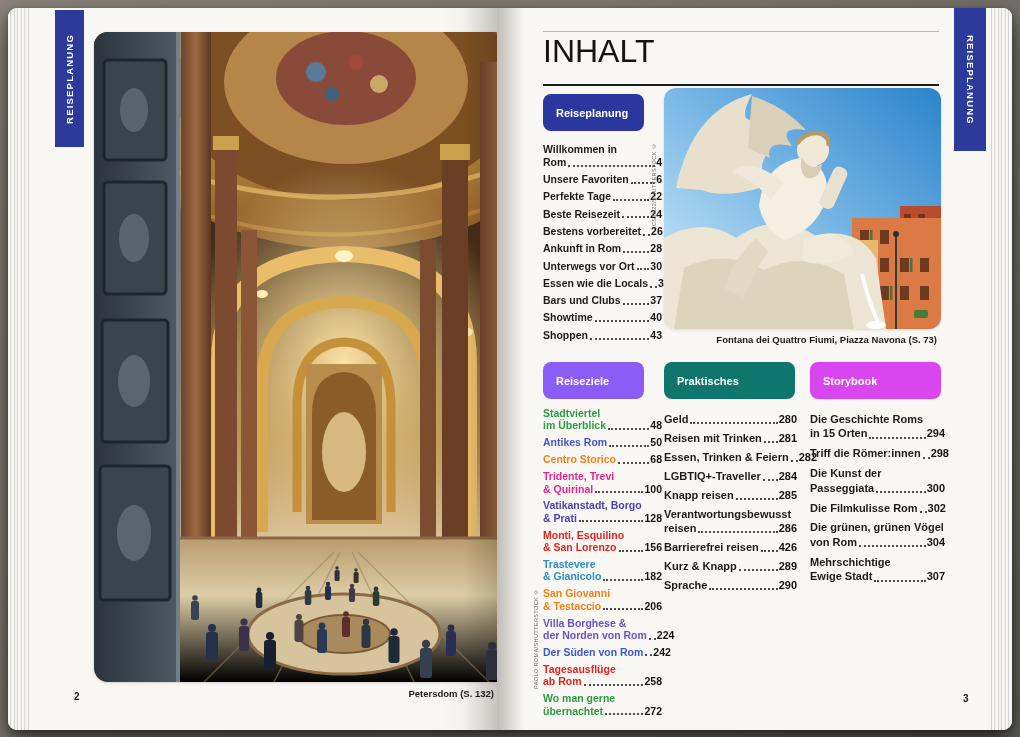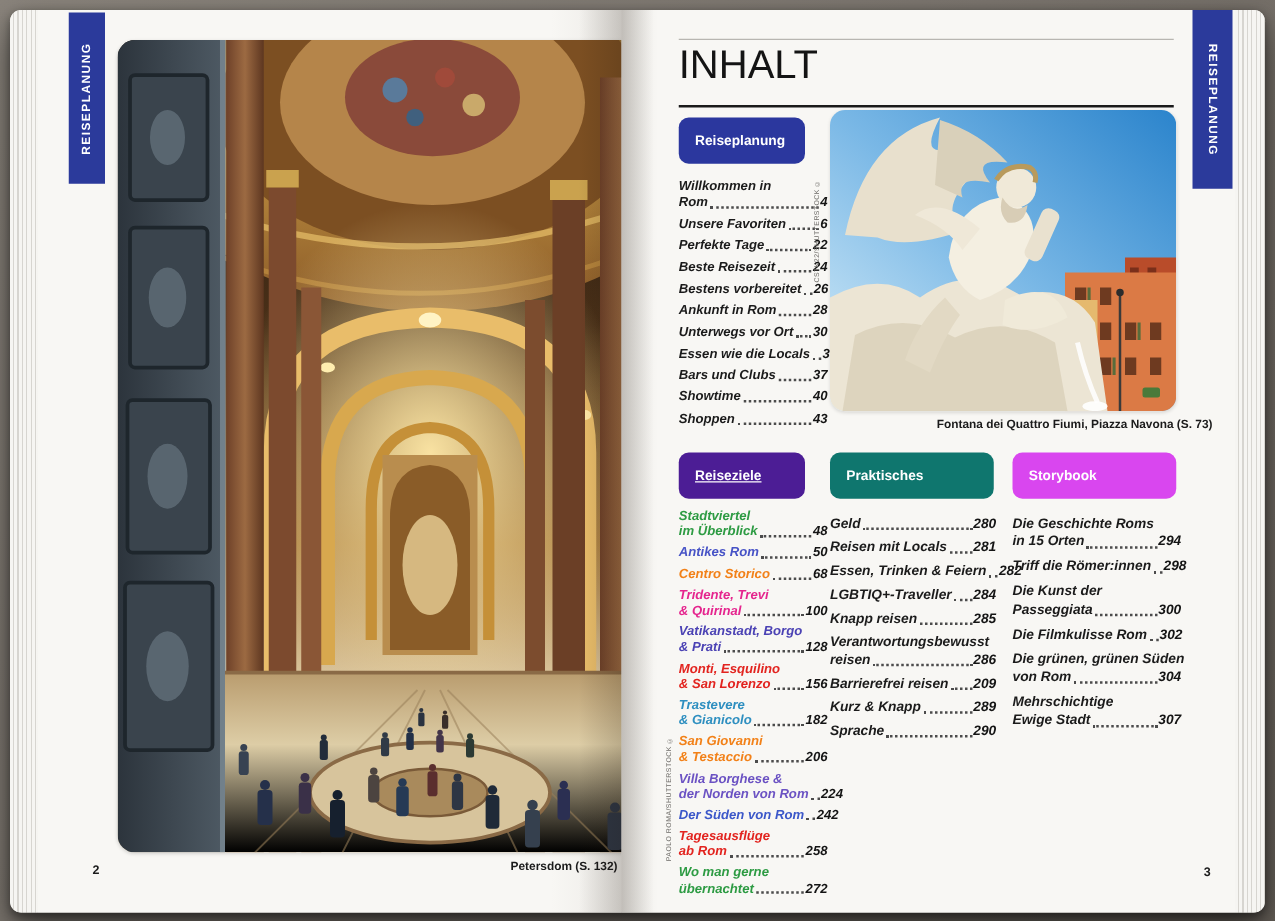--- a/index.html
+++ b/index.html
@@ -42,39 +42,39 @@
   .rule-bottom{left:535px;top:76px;width:396px;height:2px;background:#1a1a1a;}
   .sec-box{position:absolute;height:37px;border-radius:8px;display:flex;align-items:center;
            padding-left:13px;box-sizing:border-box;color:#fff;font-weight:bold;font-size:11px;}
   .box-reiseplanung{left:535px;top:86px;width:101px;}
   .box-reiseziele{left:535px;top:354px;width:101px;}
   .box-praktisches{left:656px;top:354px;width:131px;}
   .box-storybook{left:802px;top:354px;width:131px;}
   
   .toc{position:absolute;color:#1b1b1b;}
   .toc .toc-entry{font-weight:bold;margin-bottom:4.5px;}
-  .toc .toc-line{line-height:12.8px;white-space:nowrap;font-style:italic;}
+  .toc .toc-line{line-height:12.8px;white-space:nowrap;}
   .toc .toc-line.last{display:flex;align-items:flex-end;}
   .toc .lbl{white-space:nowrap;}
   .toc .dots{flex:1;min-width:7px;border-bottom:2px dotted #4c4c4c;margin:0 1px 2px 2px;}
   .toc .pg{color:#141414;}
   .list-reiseplanung{left:535px;top:135px;width:119px;font-size:10.5px;}
   .list-reiseziele{left:535px;top:399px;width:119px;font-size:10.5px;}
   .list-reiseziele .toc-line{line-height:12.4px;}
   .list-praktisches{left:656px;top:404px;width:133px;font-size:11px;}
   .list-praktisches .toc-line{line-height:14px;}
   .list-praktisches .toc-entry{margin-bottom:5px;}
   .list-storybook{left:802px;top:404px;width:135px;font-size:11px;}
   .list-storybook .toc-line{line-height:14.4px;}
   .list-storybook .toc-entry{margin-bottom:5.5px;}
   
   .photo-right{position:absolute;left:656px;top:80px;width:277px;height:241px;border-radius:12px;
                overflow:hidden;box-shadow:0 1px 3px rgba(0,0,0,.12);}
   .photo-right svg{display:block;width:100%;height:100%;}
-  .caption-right{position:absolute;left:685px;top:326px;width:277px;text-align:right;
+  .caption-right{position:absolute;left:652px;top:326px;width:277px;text-align:right;
                  font-size:9.5px;font-weight:bold;color:#1b1b1b;}
   .vcredit{position:absolute;font-size:5.5px;color:#6e6c68;letter-spacing:.4px;
            writing-mode:vertical-rl;transform:rotate(180deg);}
   .credit-photo{left:643px;top:88px;height:130px;}
   .credit-list{left:525px;top:516px;height:165px;}
 </style>
 </head>
 <body>
 
 <div class="stage">
@@ -421,21 +421,21 @@
         <path d="M133,56 Q142,42 160,46 Q166,50 164,58" fill="none" stroke="#b89a5c" stroke-width="4"></path>
         <path d="M138,70 Q146,84 158,76 Q156,92 142,90 Q134,82 138,70 Z" fill="#d8cdb6"></path>
         <path d="M92,150 Q70,170 60,200 L80,210 Q92,180 104,164 Z" fill="#e2d9c4"></path>
         <path d="M198,186 Q204,212 214,234" stroke="#ffffff" stroke-width="4" fill="none" opacity=".85"></path>
         <ellipse cx="212" cy="237" rx="10" ry="4" fill="#ffffff" opacity=".9"></ellipse>
       </svg>
     </div>
     <div class="vcredit credit-photo">CSTK22/SHUTTERSTOCK ©</div>
     <div class="caption-right">Fontana dei Quattro Fiumi, Piazza Navona (S. 73)</div>
 
-    <div class="sec-box box-reiseziele" style="background: #4c1d95; text-decoration: underline;">
+    <div class="sec-box box-reiseziele" style="background: #8b5cf6;">
       <span>Reiseziele</span>
     </div>
     <div class="sec-box box-praktisches" style="background: #0f766e;">
       <span>Praktisches</span>
     </div>
     <div class="sec-box box-storybook" style="background: #d946ef;">
       <span>Storybook</span>
     </div>
 
     <div class="toc list-reiseziele">
@@ -536,21 +536,21 @@
     <div class="toc list-praktisches">
         <div class="toc-entry">
           <div class="toc-line last">
             <span class="lbl">Geld</span>
             <span class="dots"></span>
             <span class="pg">280</span>
           </div>
         </div>
         <div class="toc-entry">
           <div class="toc-line last">
-            <span class="lbl">Reisen mit Locals</span>
+            <span class="lbl">Reisen mit Trinken</span>
             <span class="dots"></span>
             <span class="pg">281</span>
           </div>
         </div>
         <div class="toc-entry">
           <div class="toc-line last">
             <span class="lbl">Essen, Trinken &amp; Feiern</span>
             <span class="dots"></span>
             <span class="pg">282</span>
           </div>
@@ -574,21 +574,21 @@
           <div class="toc-line last">
             <span class="lbl">reisen</span>
             <span class="dots"></span>
             <span class="pg">286</span>
           </div>
         </div>
         <div class="toc-entry">
           <div class="toc-line last">
             <span class="lbl">Barrierefrei reisen</span>
             <span class="dots"></span>
-            <span class="pg">209</span>
+            <span class="pg">426</span>
           </div>
         </div>
         <div class="toc-entry">
           <div class="toc-line last">
             <span class="lbl">Kurz &amp; Knapp</span>
             <span class="dots"></span>
             <span class="pg">289</span>
           </div>
         </div>
         <div class="toc-entry">
@@ -624,21 +624,21 @@
           </div>
         </div>
         <div class="toc-entry">
           <div class="toc-line last">
             <span class="lbl">Die Filmkulisse Rom</span>
             <span class="dots"></span>
             <span class="pg">302</span>
           </div>
         </div>
         <div class="toc-entry">
-          <div class="toc-line">Die grünen, grünen Süden</div>
+          <div class="toc-line">Die grünen, grünen Vögel</div>
           <div class="toc-line last">
             <span class="lbl">von Rom</span>
             <span class="dots"></span>
             <span class="pg">304</span>
           </div>
         </div>
         <div class="toc-entry">
           <div class="toc-line">Mehrschichtige</div>
           <div class="toc-line last">
             <span class="lbl">Ewige Stadt</span>

